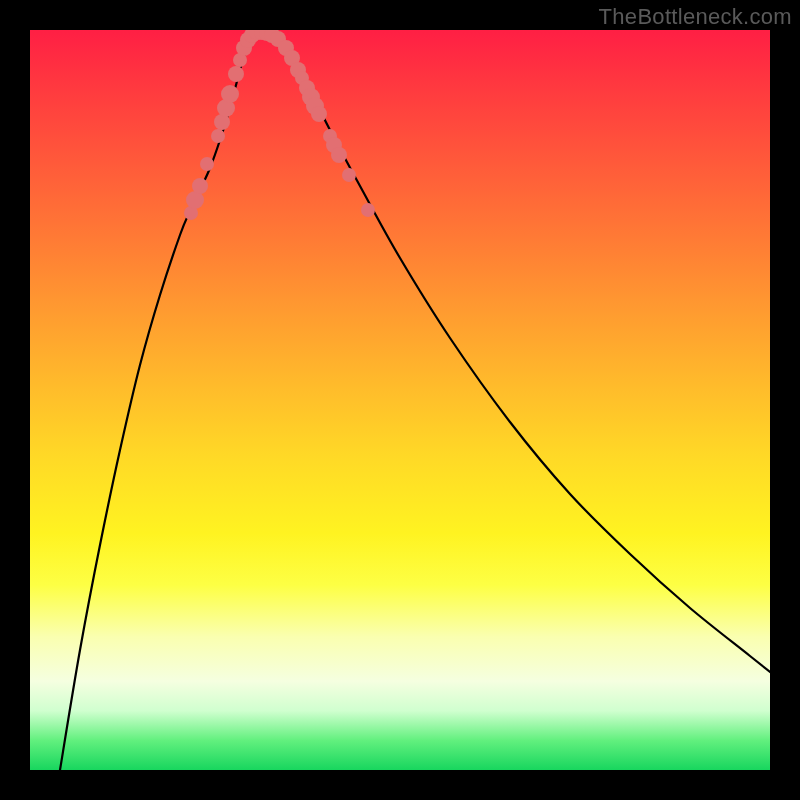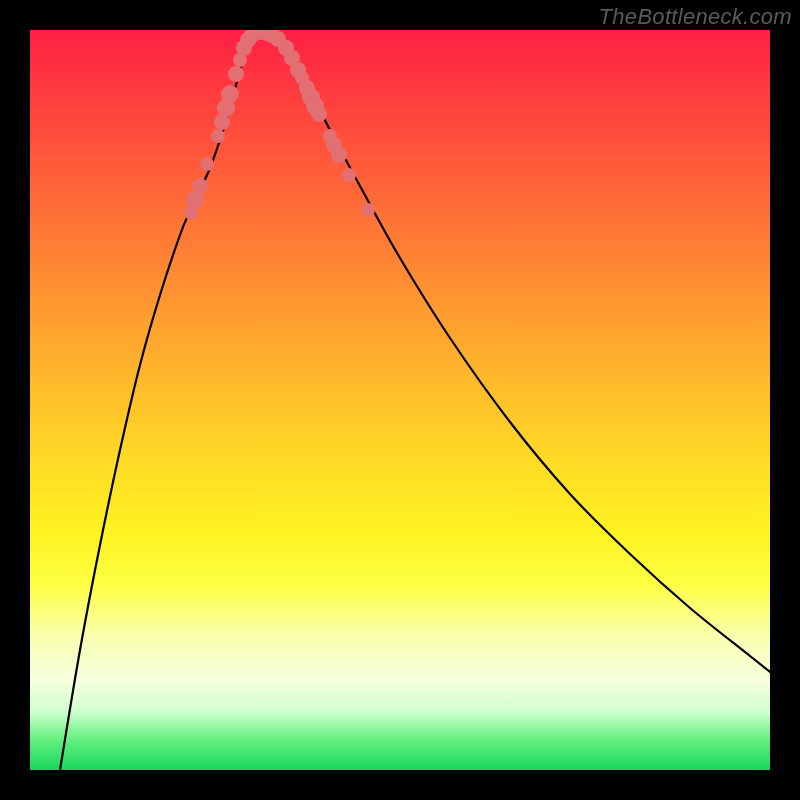--- a/index.html
+++ b/index.html
@@ -11,21 +11,20 @@
     background: #000;
     font-family: Arial, Helvetica, sans-serif;
   }
   .frame {
     position: absolute;
     top: 0;
     left: 0;
     width: 800px;
     height: 588px;
     background: #000;
-    font-style: italic;
   }
   .plot-area {
     position: absolute;
     top: 30px;
     left: 30px;
     width: 740px;
     height: 740px;
     overflow: hidden;
   }
   .gradient-bg {

